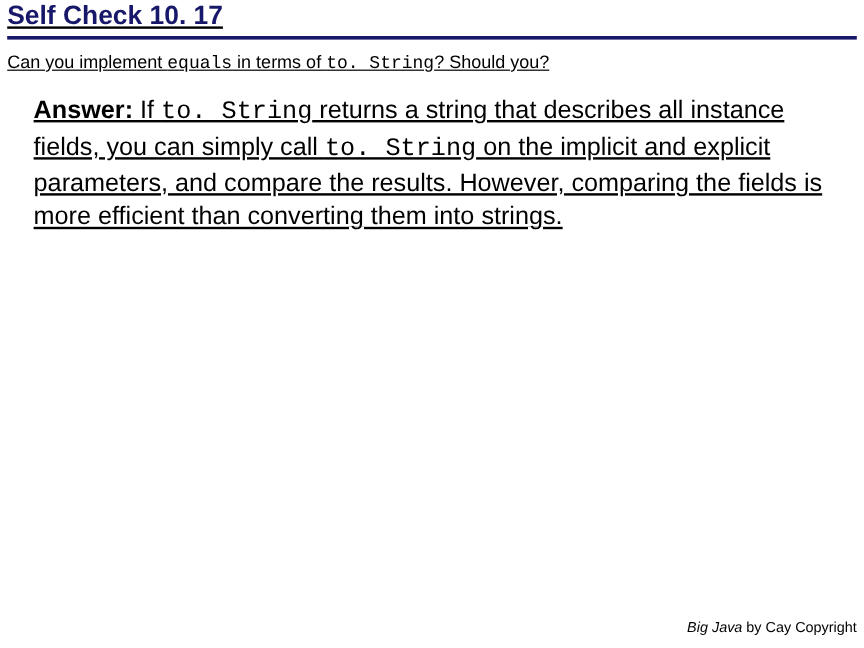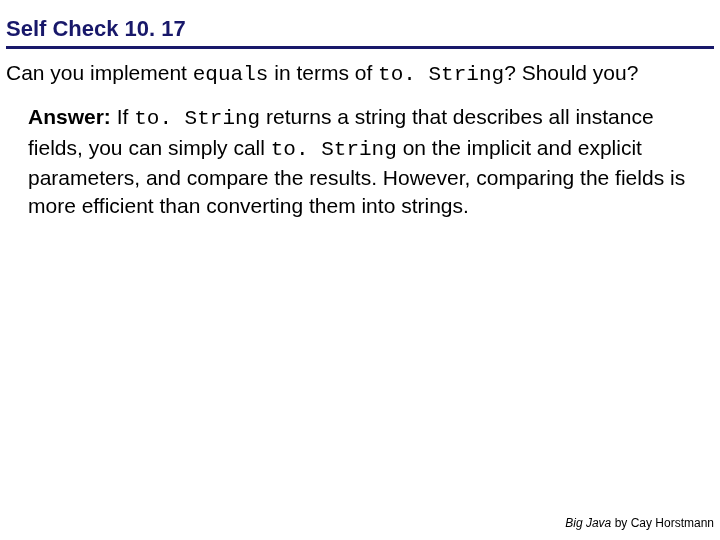--- a/index.html
+++ b/index.html
@@ -7,34 +7,35 @@
     padding: 0;
     width: 720px;
     height: 540px;
     background: #fff;
     font-family: Arial, Helvetica, sans-serif;
     color: #000;
     position: relative;
     box-sizing: border-box;
   }
   .slide {
-    padding: 16px 6px 0 6px;
+    padding: 0 6px 0 6px;
+    text-decoration: underline;
   }
   .title {
     font-size: 22px;
     font-weight: bold;
     color: #18186a;
     padding-bottom: 4px;
   }
   .rule {
     border-bottom: 3px solid #18186a;
     margin-bottom: 10px;
   }
   .question {
-    font-size: 21px;
+    font-size: 15px;
     line-height: 1.35;
     margin-bottom: 14px;
   }
   .answer-block {
     font-size: 21px;
     line-height: 1.35;
     padding-left: 22px;
     padding-right: 10px;
   }
   .answer-label {
@@ -67,15 +68,15 @@
     <span>Can you implement </span><span class="code">equals</span><span> in terms of </span><span class="code">to. String</span><span>? Should you?</span>
   </div>
 
   <div class="answer-block">
     <span class="answer-label">Answer:</span><span> If </span><span class="code">to. String</span><span> returns a string that describes all instance fields, you can simply call </span><span class="code">to. String</span><span> on the implicit and explicit parameters, and compare the results. However, comparing the fields is more efficient than converting them into strings.</span>
   </div>
 </div>
 
 <div class="footer">
   <div>
-    <span class="bigjava">Big Java</span><span> by Cay Horstmann</span>
+    <span class="bigjava">Big Java</span><span> by Cay Copyright</span>
   </div>
 </div>
 
 </body></html>

